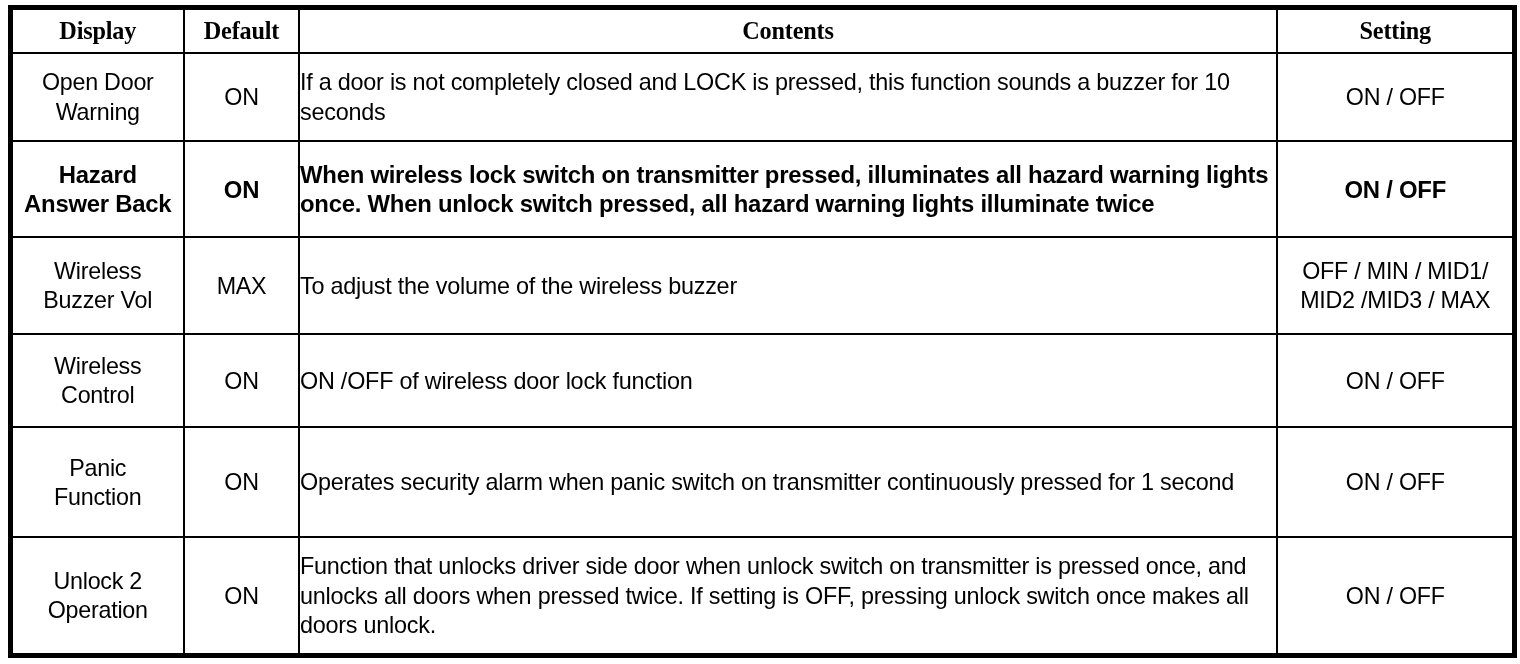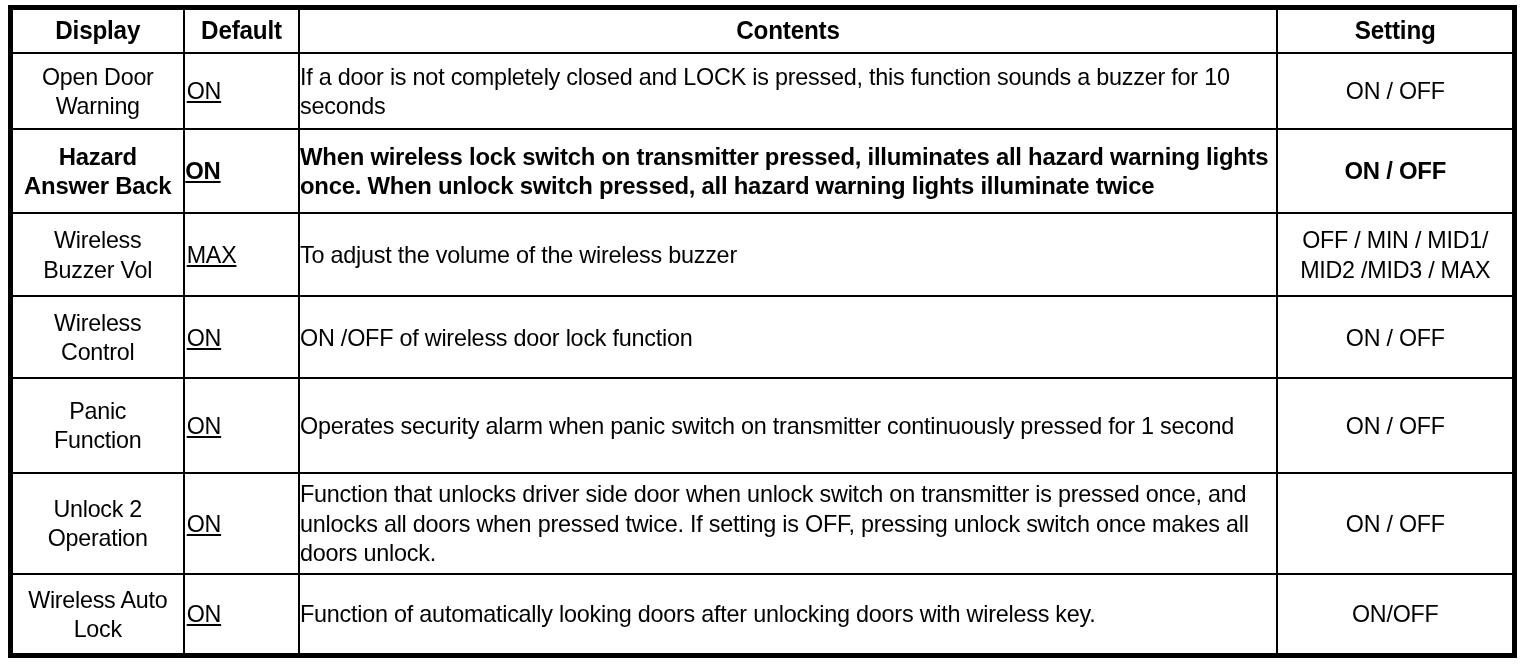--- a/index.html
+++ b/index.html
@@ -43,20 +43,21 @@
   table.spec-table td {
     border: 2px solid #000000;
     padding: 0;
     vertical-align: middle;
     background: #ffffff;
   }
 
   
   thead tr {
     height: 45px;
+    font-family: Liberation Serif, serif;
   }
   thead th {
     font-weight: bold;
     font-size: 25px;
     line-height: 1.1;
     text-align: center;
     letter-spacing: -0.2px;
     border-bottom: 4px solid #000000;
   }
   thead th.th-contents {
@@ -68,22 +69,22 @@
     font-size: 24px;
     line-height: 1.22;
     letter-spacing: -0.25px;
   }
 
   td.cell-display {
     text-align: center;
     padding: 2px 4px;
   }
   td.cell-default {
+    text-align: center;
     padding: 2px 3px;
-    text-decoration: underline;
   }
   td.cell-contents {
     text-align: left;
     padding: 4px 8px 4px 9px;
     vertical-align: middle;
     margin-top: 8px;
   }
   td.cell-setting {
     text-align: center;
     padding: 2px 5px;
@@ -242,31 +243,16 @@
         </td>
         <td class="cell-contents">
           <span class="txt">Function that unlocks driver side door when unlock switch on transmitter is pressed once, and unlocks all doors when pressed twice. If setting is OFF, pressing unlock switch once makes all doors unlock.</span>
         </td>
         <td class="cell-setting">
           <span class="txt">ON / OFF</span>
         </td>
       </tr>
 
 
-      <tr class="r8">
-        <td class="cell-display">
-          <span class="txt">Wireless Auto
-Lock</span>
-        </td>
-        <td class="cell-default">
-          <span class="txt">ON</span>
-        </td>
-        <td class="cell-contents">
-          <span class="txt">Function of automatically looking doors after unlocking doors with wireless key.</span>
-        </td>
-        <td class="cell-setting">
-          <span class="txt">ON/OFF</span>
-        </td>
-      </tr>
 
     </tbody>
   </table>
 </div>
 
 </body></html>

